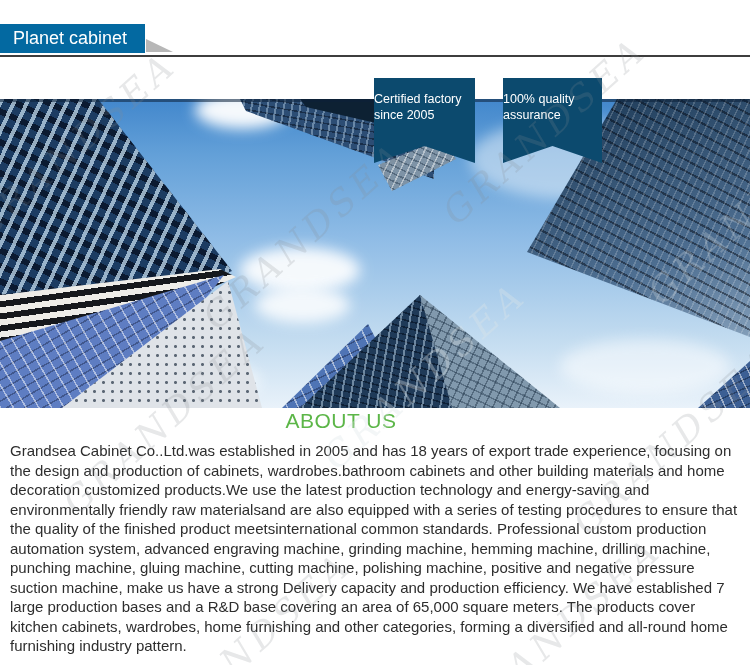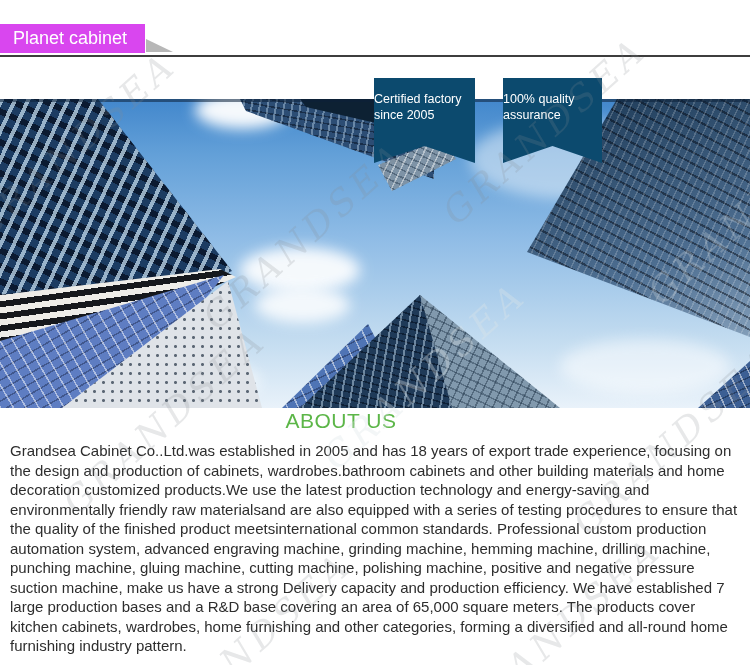--- a/index.html
+++ b/index.html
@@ -11,21 +11,21 @@
     font-family:"Liberation Sans", sans-serif;
     background:#ffffff;
     overflow:hidden;
   }
 
   
   .header { position:relative; height:58px; }
   .banner {
     position:absolute; left:0; top:24px;
     width:145px; height:29px;
-    background:#d946ef;
+    background:#0369a1;
     color:#ffffff;
     font-size:18px; line-height:29px;
     padding-left:13px;
   }
   .banner-fold {
     position:absolute; left:146px; top:39px;
     width:27px; height:13px;
     background:#b7b7b7;
     clip-path:polygon(0 0, 100% 100%, 0 100%);
   }

